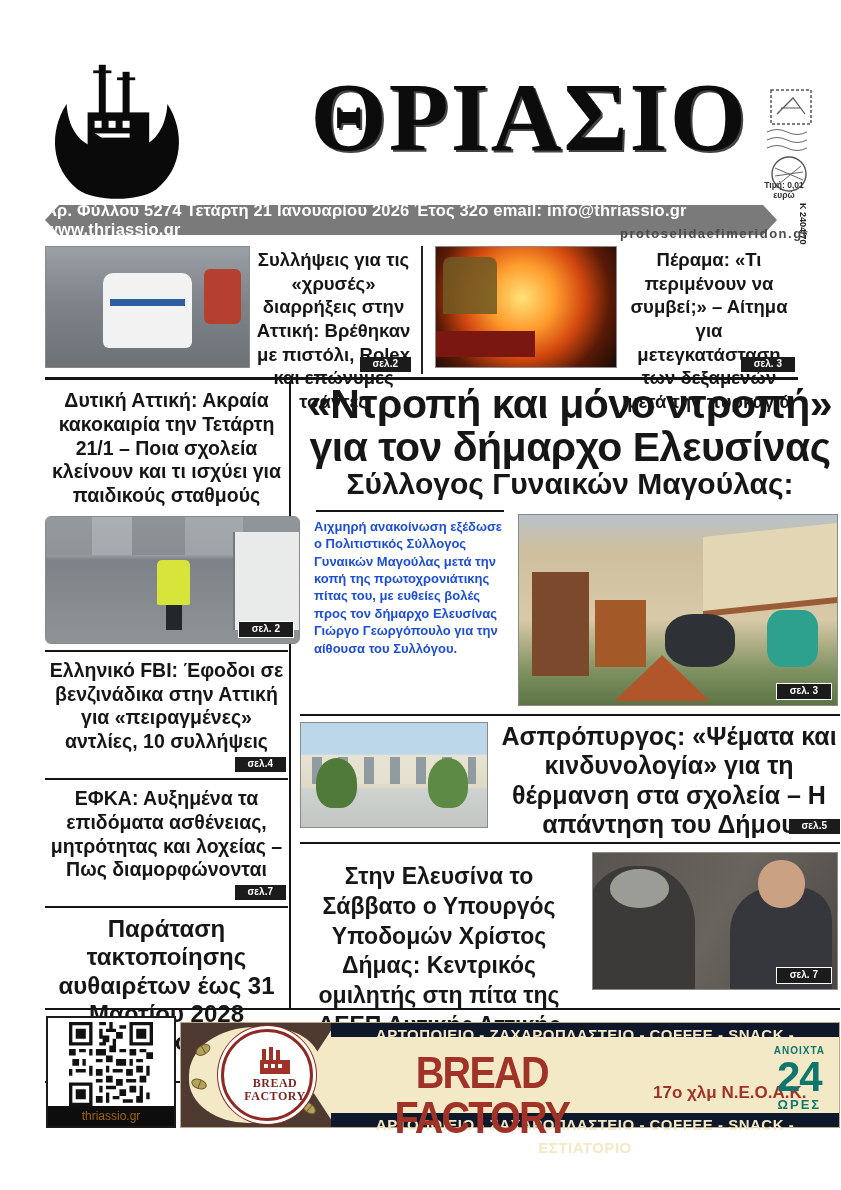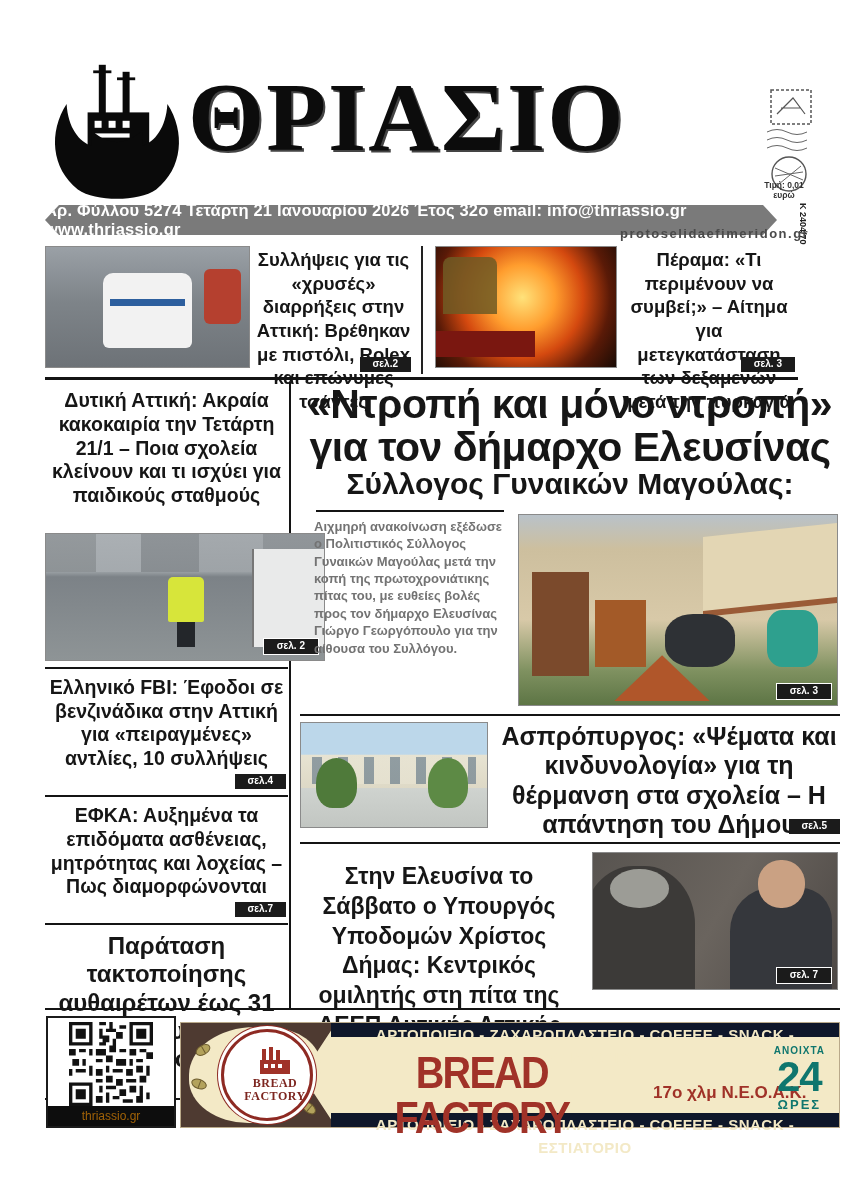--- a/index.html
+++ b/index.html
@@ -2,21 +2,21 @@
 <html><head>
 <meta charset="utf-8">
 <style>
   * { box-sizing: border-box; margin: 0; padding: 0; }
   html,body { background:#e8e8e8; }
   body { font-family:"Liberation Sans", sans-serif; }
   .page { position:relative; width:841px; height:1190px; background:#ffffff; margin:0 auto; overflow:hidden; }
 
   
   .logo { position:absolute; left:42px; top:62px; width:150px; height:140px; }
-  .mast-title { position:absolute; left:188px; top:66px; width:560px; text-align:left;
+  .mast-title { position:absolute; left:188px; top:66px; width:560px; text-align:right;
     font-family:"Liberation Serif", serif; font-weight:bold; font-size:98px; line-height:1.05;
     color:#0c0c0c; letter-spacing:2px; text-shadow:2px 2px 0 #444; }
   .mast-sub { position:absolute; left:188px; top:178px; width:572px; text-align:center;
     font-weight:bold; font-size:14.5px; color:#111; letter-spacing:.5px; }
   .stamp-wrap { position:absolute; left:753px; top:88px; width:70px; height:118px; }
   .price { position:absolute; left:744px; top:180px; width:80px; text-align:center;
     font-size:8.5px; font-weight:bold; color:#333; line-height:1.2; }
 
   .ribbon { position:absolute; left:45px; top:205px; width:732px; height:30px; background:#7a7a7a;
     clip-path:polygon(0 50%, 14px 0, calc(100% - 14px) 0, 100% 50%, calc(100% - 14px) 100%, 14px 100%);
@@ -48,31 +48,31 @@
   .teaser .hl { flex:1; font-size:18.5px; line-height:1.28; padding:2px 2px 16px 6px; }
   .teaser .badge.tz { position:absolute; right:2px; bottom:2px; }
 
   .rule-top { left:45px; top:377px; width:753px; height:3px; }
 
   
   .left-col { position:absolute; left:45px; top:382px; width:243px; }
   .lc-art { position:relative; padding:7px 0 6px; border-bottom:2px solid #141414; }
   .lc-art .hl { font-size:19.5px; line-height:1.22; }
   .lc-art.big .hl { font-size:24px; line-height:1.18; }
-  .lc-photo { width:280px; height:128px; margin-top:25px; }
+  .lc-photo { width:255px; height:128px; margin-top:8px;border-radius:6px; }
   .col-divider { left:289px; top:382px; width:2px; height:626px; }
 
   
   .main { position:absolute; left:300px; top:380px; width:540px; }
   .kicker { font-size:30px; line-height:1.05; }
   .main-head { font-size:41px; line-height:1.04; margin-top:3px; letter-spacing:-.5px; }
   .main-body-row { display:flex; margin-top:10px; }
   .main-text { width:214px; padding:0 6px 0 14px; }
   .main-text .toprule { height:2px; background:#141414; width:188px; margin:0 0 6px 2px; }
-  .main-text p { font-size:13px; font-weight:bold; line-height:1.34; color:#737373; margin-bottom:12px; text-align:left; }
+  .main-text p { font-size:13px; font-weight:bold; line-height:1.34; color:#1d4ed8; margin-bottom:12px; text-align:left; }
   .main-photo { width:320px; height:192px; margin-left:4px; margin-top:4px; }
   .main-rule { height:2px; background:#141414; margin-top:8px; }
 
   .aspro-row { display:flex; margin-top:6px; position:relative; height:112px; }
   .aspro-row .photo { width:188px; height:106px; }
   .aspro-row .hl { flex:1; font-size:25px; line-height:1.18; padding:0 0 0 10px; }
   .aspro-row .badge { position:absolute; right:0; bottom:0; }
 
   .dimas-row { display:flex; margin-top:8px; position:relative; height:146px; }
   .dimas-row .hl { width:282px; font-size:23px; line-height:1.3; padding:10px 8px 0 4px; }

